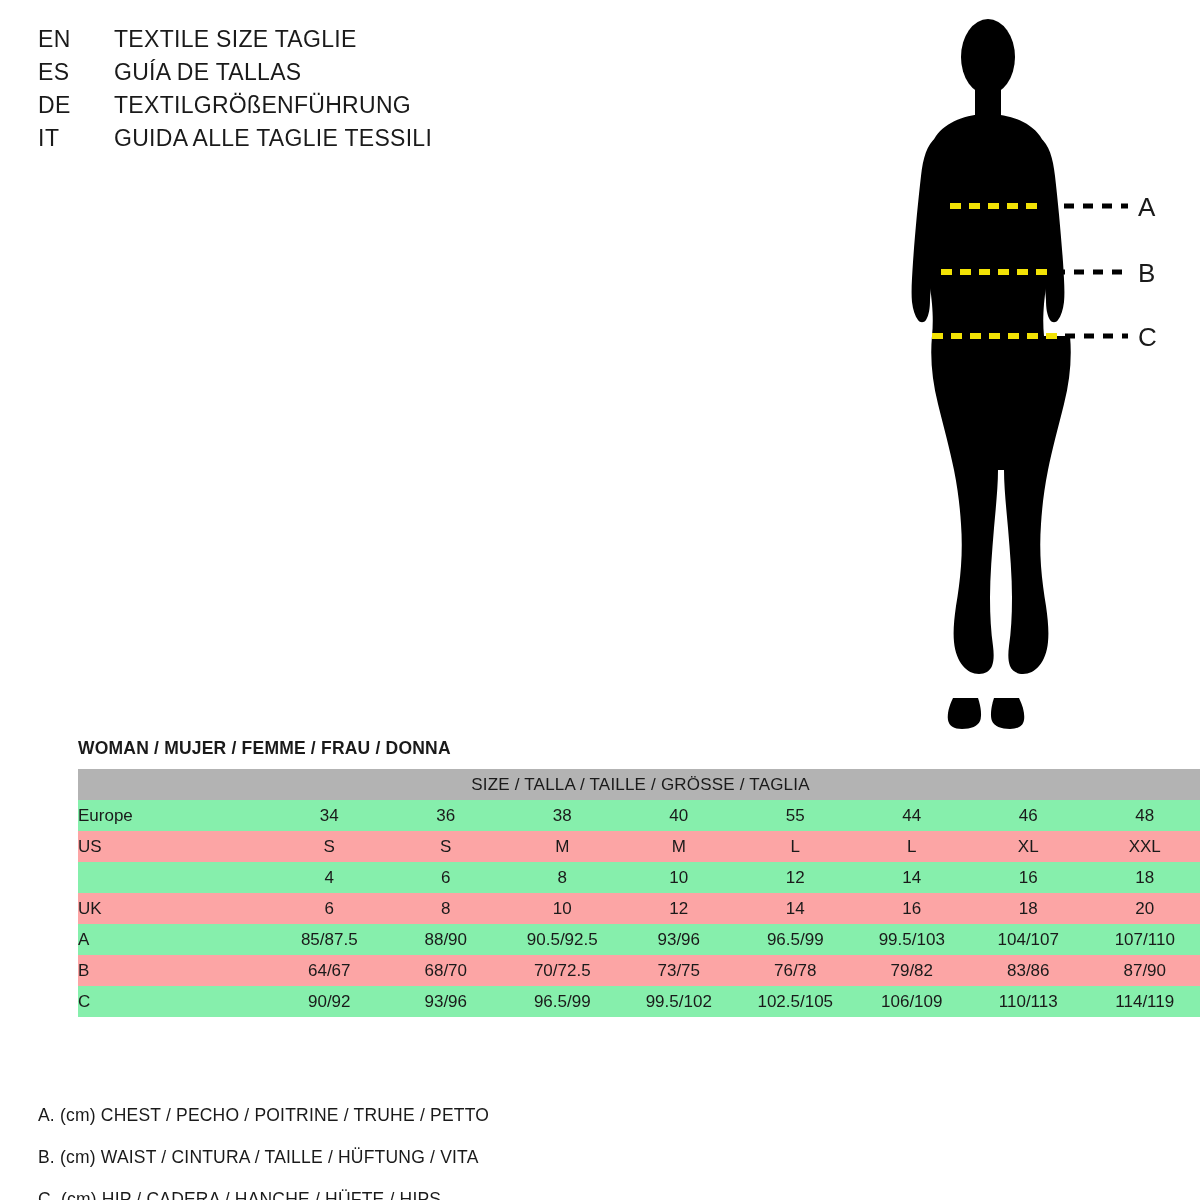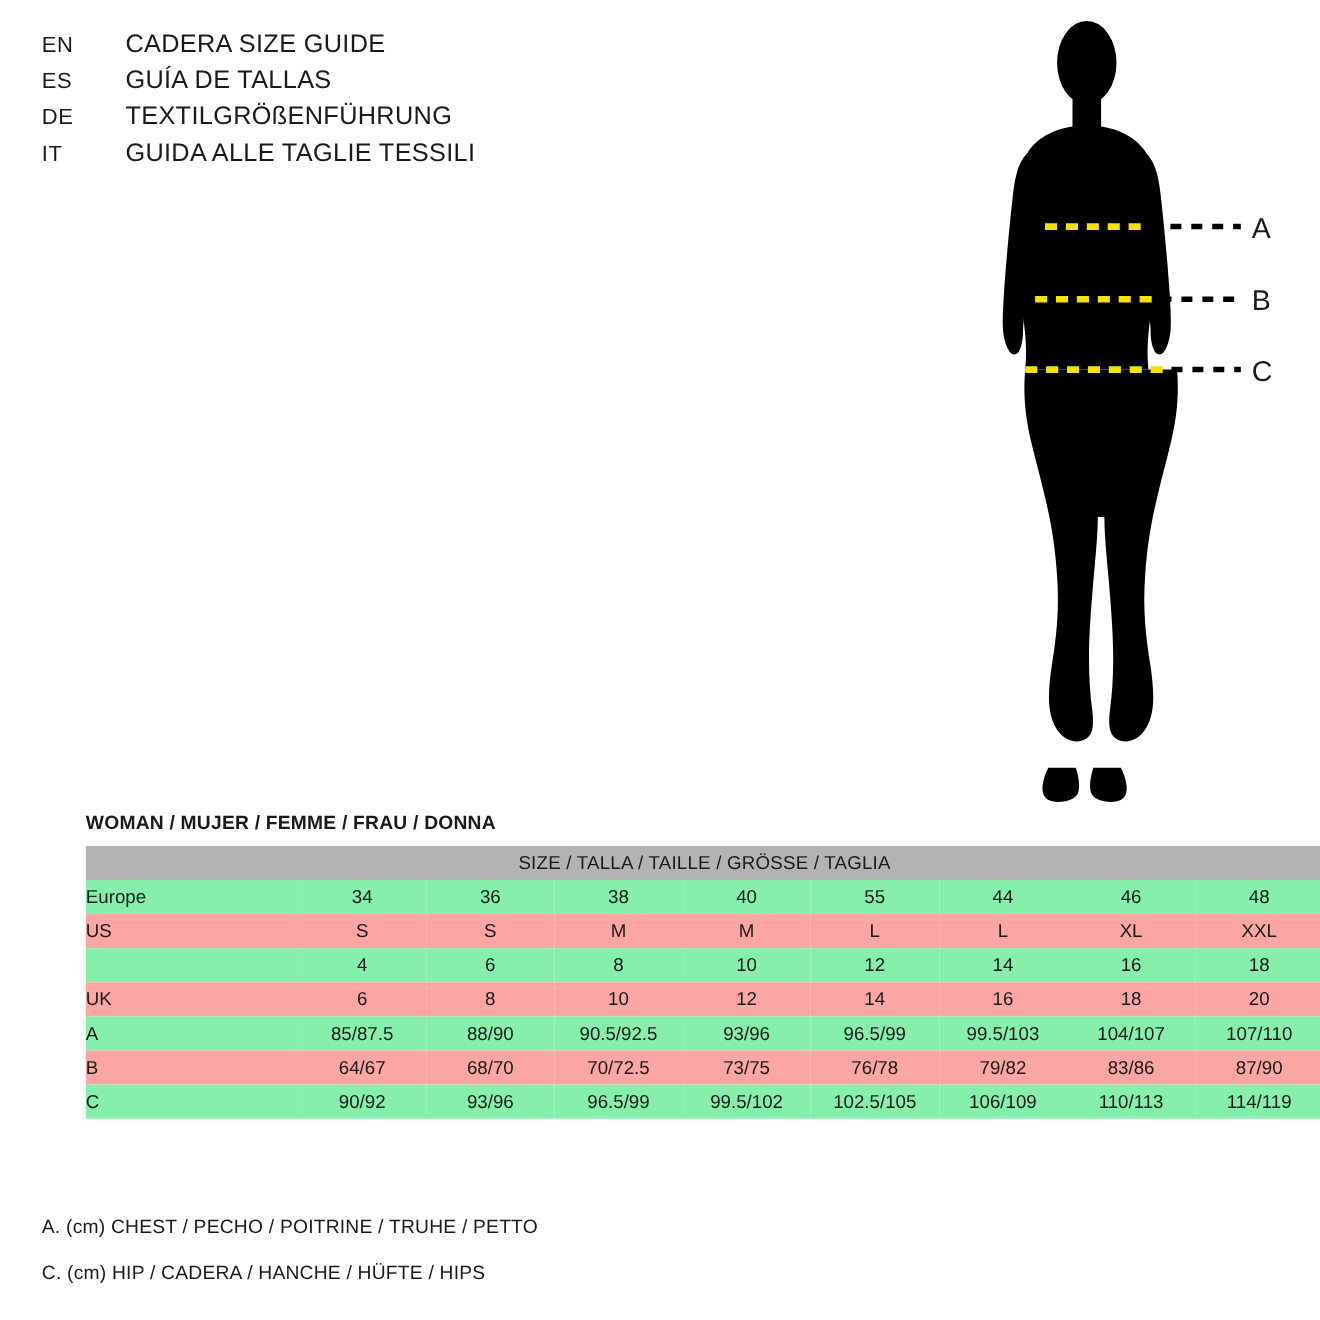--- a/index.html
+++ b/index.html
@@ -23,21 +23,21 @@
     top: 26px;
     width: 560px;
   }
   .title-row {
     display: flex;
     align-items: baseline;
     height: 33px;
   }
   .title-lang {
     width: 76px;
-    font-size: 20px;
+    font-size: 23px;
     letter-spacing: 0.5px;
     color: #1a1a1a;
   }
   .title-text {
     font-size: 23px;
     letter-spacing: 0.3px;
     color: #1a1a1a;
     white-space: nowrap;
   }
 
@@ -111,21 +111,21 @@
     white-space: nowrap;
     margin-top: 13px;
   }
 </style>
 </head>
 <body>
 
 <div id="title-block">
   <div class="title-row">
     <div class="title-lang">EN</div>
-    <div class="title-text">CADERA SIZE GUIDE</div>
+    <div class="title-text">TEXTILE SIZE TAGLIE</div>
   </div>
   <div class="title-row">
     <div class="title-lang">ES</div>
     <div class="title-text">GUÍA DE TALLAS</div>
   </div>
   <div class="title-row">
     <div class="title-lang">DE</div>
     <div class="title-text">TEXTILGRÖßENFÜHRUNG</div>
   </div>
   <div class="title-row">
@@ -326,14 +326,15 @@
         <td>106/109</td>
         <td>110/113</td>
         <td>114/119</td>
       </tr>
     </tbody>
   </table>
 </div>
 
 <div id="legend">
   <div class="legend-line">A. (cm) CHEST / PECHO / POITRINE / TRUHE / PETTO</div>
+  <div class="legend-line">B. (cm) WAIST / CINTURA / TAILLE / HÜFTUNG / VITA</div>
   <div class="legend-line">C. (cm) HIP / CADERA / HANCHE / HÜFTE / HIPS</div>
 </div>
 
 </body></html>

